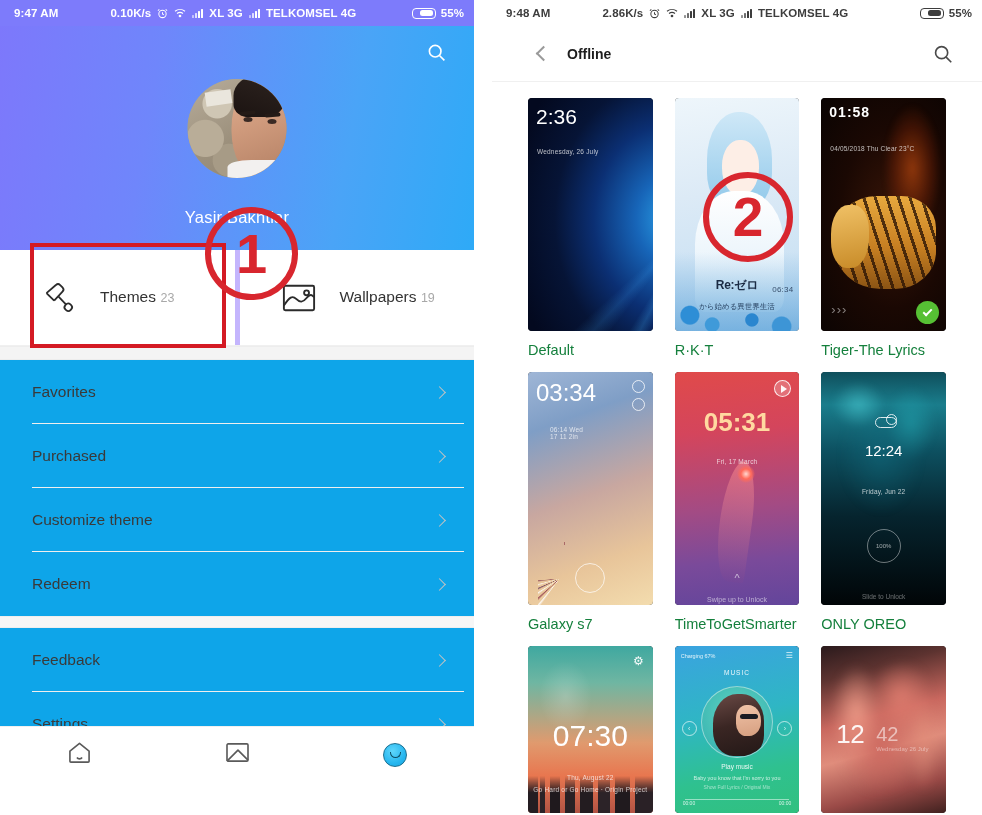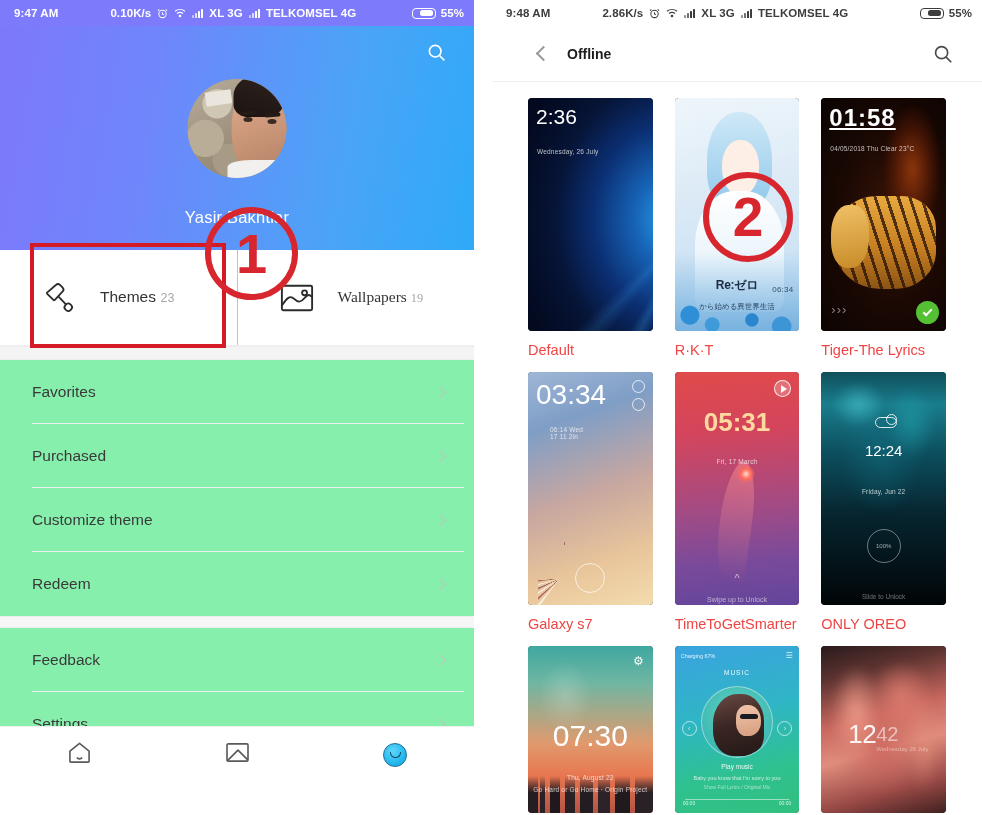--- a/index.html
+++ b/index.html
@@ -96,30 +96,30 @@
   }
 
   
   .category-row {
     height: 96px; display:flex; background:#fff;
     border-bottom: 1px solid #f0f0f0;
   }
   .category {
     flex: 1; display:flex; align-items:center; gap: 20px; padding-left: 38px; cursor:pointer;
   }
-  .category + .category { border-left: 1px solid #c4b5fd; font-family: Liberation Serif, serif; }
+  .category + .category { border-left: 5px solid #c4b5fd; }
   .cat-ico { width: 42px; height: 40px; flex:0 0 auto; display:flex; align-items:center; justify-content:center; }
   .cat-text .cat-title { font-size: 15.5px; color:#333; line-height: 1.45; }
   .cat-text .cat-count { font-size: 12.5px; color:#a8a8a8; margin-top: 3px; }
 
   .section-gap { height: 14px; background:#f4f4f4; border-top:1px solid #ededed; border-bottom:1px solid #ededed; }
   .thin-gap { height: 12px; background:#f6f6f6; border-top:1px solid #eee; border-bottom:1px solid #eee; }
 
   
-  .menu-list { background:#86efac; }
+  .menu-list { background:#0ea5e9; }
   .menu-item {
     height: 64px; display:flex; align-items:center; justify-content:space-between;
     padding: 0 30px 0 32px; cursor:pointer; position:relative;
   }
   .menu-item:not(:last-child)::after {
     content:""; position:absolute; left: 32px; right: 10px; bottom: 0;
     height:1px; background:#efefef;
   }
   .menu-label { font-size: 15.5px; color:#3a3a3a; }
   .chev {
@@ -169,21 +169,21 @@
   .theme-grid {
     padding: 16px 36px 0 36px;
     display: grid; grid-template-columns: repeat(3, 1fr); gap: 14px 22px;
   }
   .theme-cell { display:flex; flex-direction:column; }
   .thumb {
     width: 100%; height: 233px; border-radius: 4px; overflow:hidden; position:relative;
     background:#222; cursor:pointer;
   }
   .thumb.short { height: 167px; }
-  .theme-name { margin-top: 11px; font-size: 14.5px; color:#ef4444; }
+  .theme-name { margin-top: 11px; font-size: 14.5px; color:#15803d; }
   .badge-check {
     position:absolute; right: 7px; bottom: 7px; width: 23px; height: 23px; border-radius:50%;
     background:#56c034; display:flex; align-items:center; justify-content:center;
   }
   .badge-check i {
     display:block; width:9px; height:5px; border-left:2px solid #fff; border-bottom:2px solid #fff;
     transform: rotate(-45deg); margin-top:-2px;
   }
 
   
@@ -421,21 +421,21 @@
     position:absolute; inset:0;
     background:
       radial-gradient(closest-side at 28% 40%, rgba(242,160,140,.85) 0%, transparent 72%),
       radial-gradient(closest-side at 64% 30%, rgba(230,130,115,.8) 0%, transparent 70%),
       radial-gradient(closest-side at 48% 62%, rgba(200,95,88,.75) 0%, transparent 72%),
       radial-gradient(closest-side at 82% 58%, rgba(225,140,120,.6) 0%, transparent 70%);
     filter: blur(4px);
   }
   .art-roses .rclock {
     position:absolute; left: 12%; top: 44%; color: rgba(255,255,255,.92);
-    font-size: 26px; font-weight: 300; letter-spacing: -.5px; margin-left: 12px;
+    font-size: 26px; font-weight: 300; letter-spacing: -.5px;
   }
   .art-roses .rmin {
     position:absolute; left: 44%; top: 46%; color: rgba(255,255,255,.55); font-size: 20px; font-weight:300;
   }
   .art-roses .rsub {
     position:absolute; left: 44%; top: 60%; color: rgba(255,255,255,.45); font-size: 6px;
   }
 </style>
 </head>
 <body>
@@ -686,38 +686,38 @@
 
       <div class="theme-cell">
         <div class="thumb">
           <div class="art-tiger">
             <div class="flame"></div>
               <div class="body"></div>
               <div class="stripes"></div>
               <div class="head"></div>
             <div class="arrows">›››</div>
           </div>
-          <div class="t-clock" style="left:8px; top:6px; font-size:24px; font-weight:bold; letter-spacing:1px;text-decoration:underline;">01:58</div>
+          <div class="t-clock" style="left:8px; top:6px; font-size:14px; font-weight:bold; letter-spacing:1px;">01:58</div>
           <div class="t-sub" style="left:9px; top:29px;">04/05/2018  Thu     Clear 23°C</div>
           <div class="badge-check">
               <i></i>
             </div>
         </div>
         <div class="theme-name">Tiger-The Lyrics</div>
       </div>
 
       <div class="theme-cell">
         <div class="thumb">
           <div class="art-galaxy">
             <div class="swirl"></div>
             <div class="fp"></div>
             <div class="ic-round" style="right:8px; top:8px;"></div>
             <div class="ic-round" style="right:8px; top:26px;"></div>
           </div>
-          <div class="t-clock" style="left:8px; top:7px; font-size:28px;">03:34</div>
+          <div class="t-clock" style="left:8px; top:7px; font-size:24px;">03:34</div>
           <div class="t-sub" style="left:22px; top:36px; white-space:pre-line;">06:14 Wed
 17 11 2in</div>
         </div>
         <div class="theme-name">Galaxy s7</div>
       </div>
 
       <div class="theme-cell">
         <div class="thumb">
           <div class="art-smart">
             <div class="feather"></div>

